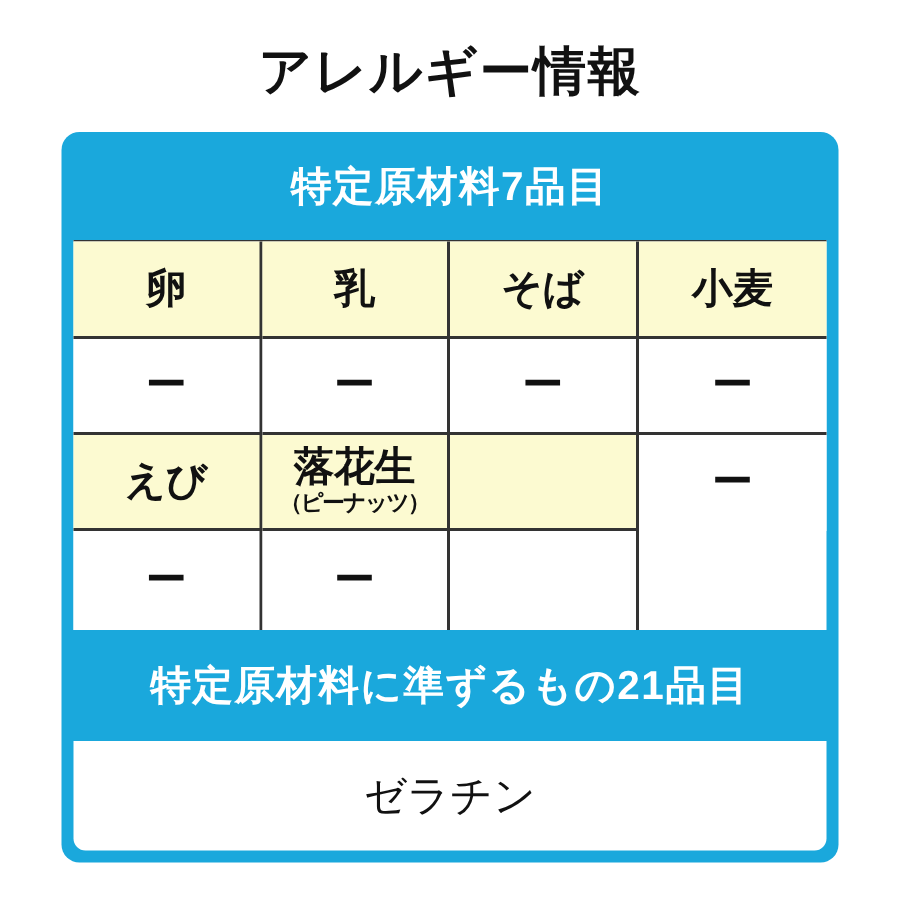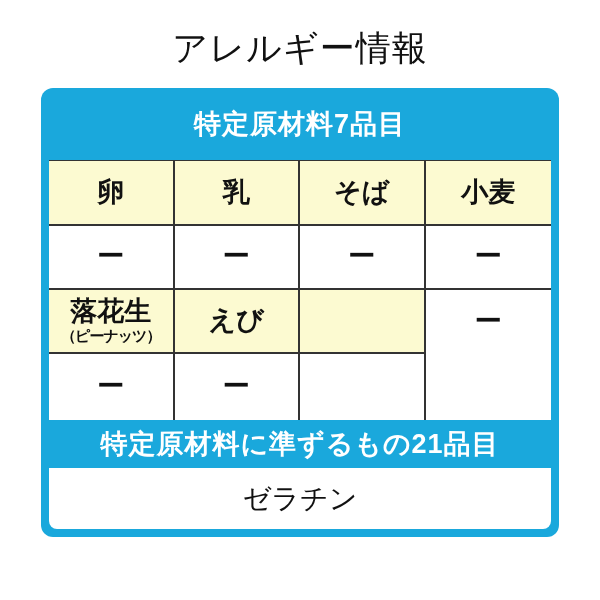--- a/index.html
+++ b/index.html
@@ -6,21 +6,21 @@
   html, body {
     width: 600px; height: 600px;
     background: #ffffff;
     font-family: "Liberation Sans", sans-serif;
     overflow: hidden;
   }
   .page-title {
     margin-top: 26px;
     text-align: center;
     font-size: 35px;
-    font-weight: normal;
+    font-weight: bold;
     color: #111111;
     letter-spacing: 1px;
     line-height: 44px;
   }
   .allergy-card {
     width: 518px;
     margin: 18px auto 0;
     background: #1AA8DC;
     border-radius: 12px;
     padding: 0 8px 8px 8px;
@@ -29,21 +29,21 @@
     height: 72px;
     display: flex;
     align-items: center;
     justify-content: center;
     color: #ffffff;
     font-size: 27px;
     font-weight: bold;
     letter-spacing: 1px;
   }
   .section-header.second {
-    height: 48px;
+    height: 74px;
   }
   .allergen-grid {
     display: grid;
     grid-template-columns: repeat(4, 1fr);
     grid-template-rows: 65px 64px 64px 66px;
     border-top: 1px solid #333333;
     background: #ffffff;
   }
   .cell {
     display: flex;
@@ -61,21 +61,21 @@
   .cell.last-row { border-bottom: none; }
   .cell.yellow { background: #FCFAD1; }
   .cell.white { background: #ffffff; }
   .cell .sub {
     font-size: 15px;
     font-weight: bold;
     letter-spacing: -1px;
     margin-top: 1px;
   }
   .gelatin-row {
-    height: 61px;
+    height: 73px;
     background: #ffffff;
     border-radius: 0 0 8px 8px;
     display: flex;
     align-items: center;
     justify-content: center;
     font-size: 28px;
     font-weight: normal;
     color: #111111;
   }
 </style>
@@ -110,25 +110,25 @@
       <span>ー</span>
     </div>
     <div class="cell white">
       <span>ー</span>
     </div>
     <div class="cell white">
       <span>ー</span>
     </div>
 
     <div class="cell yellow">
+      <span>えび</span>
+    </div>
+    <div class="cell yellow">
       <span>落花生</span>
       <span class="sub">（ピーナッツ）</span>
-    </div>
-    <div class="cell yellow">
-      <span>えび</span>
     </div>
     <div class="cell yellow">
       <span></span>
     </div>
 
     <div class="cell white last-row">
       <span>ー</span>
     </div>
     <div class="cell white last-row">
       <span>ー</span>

